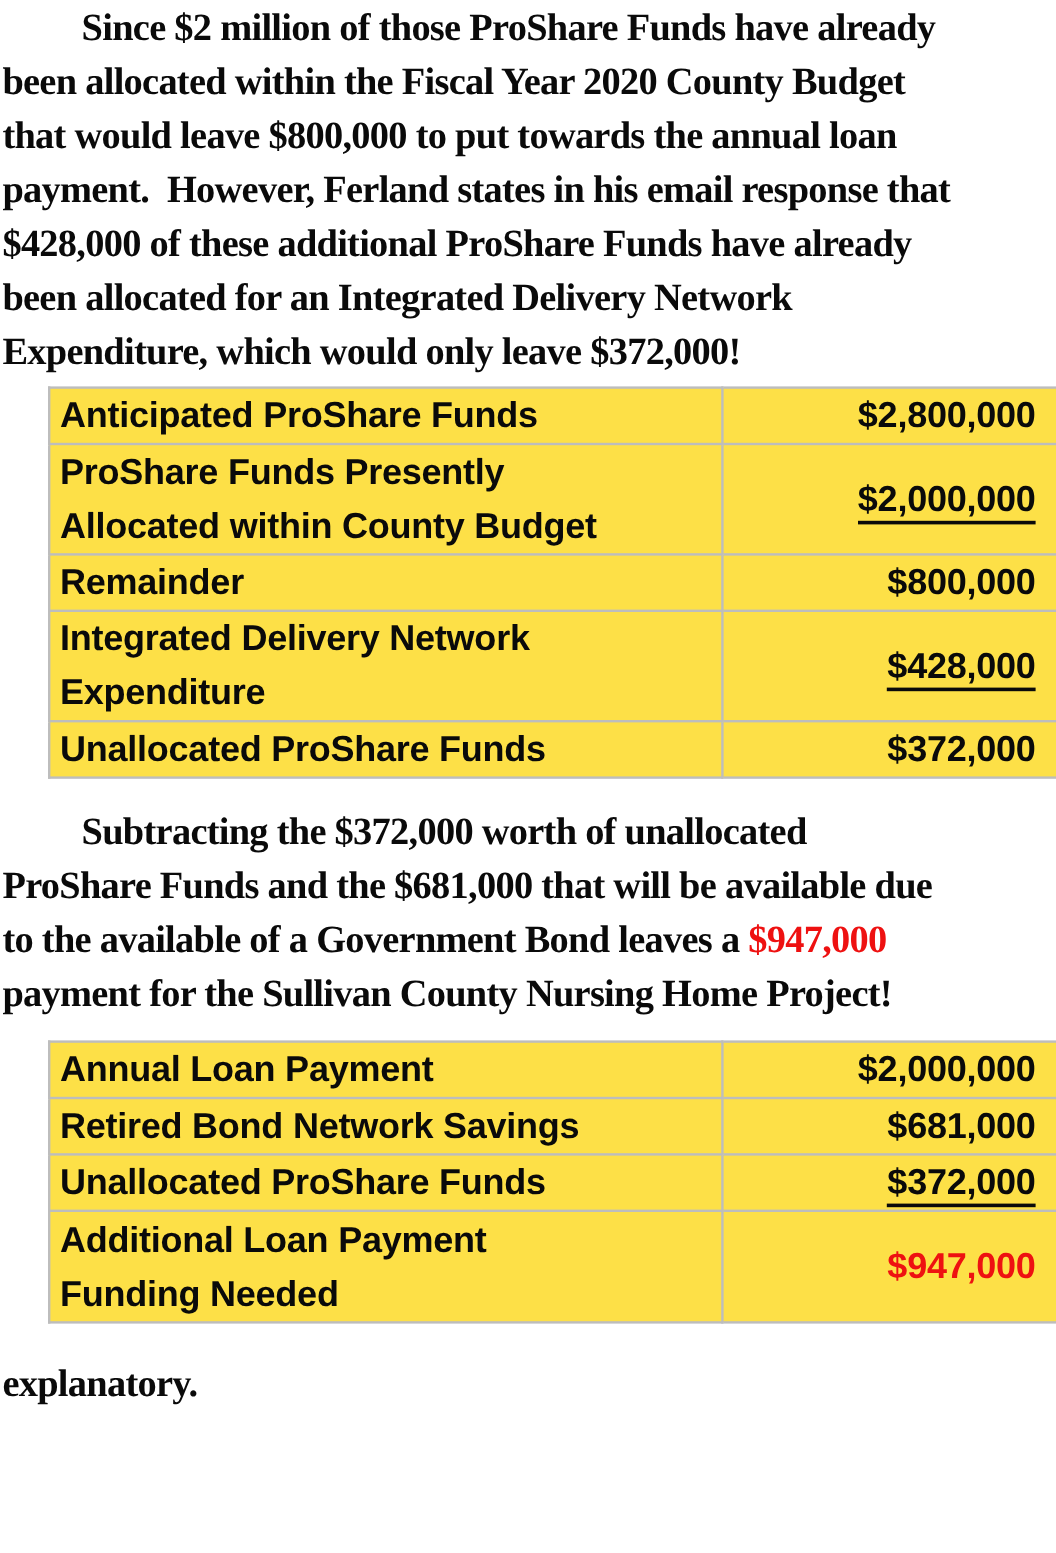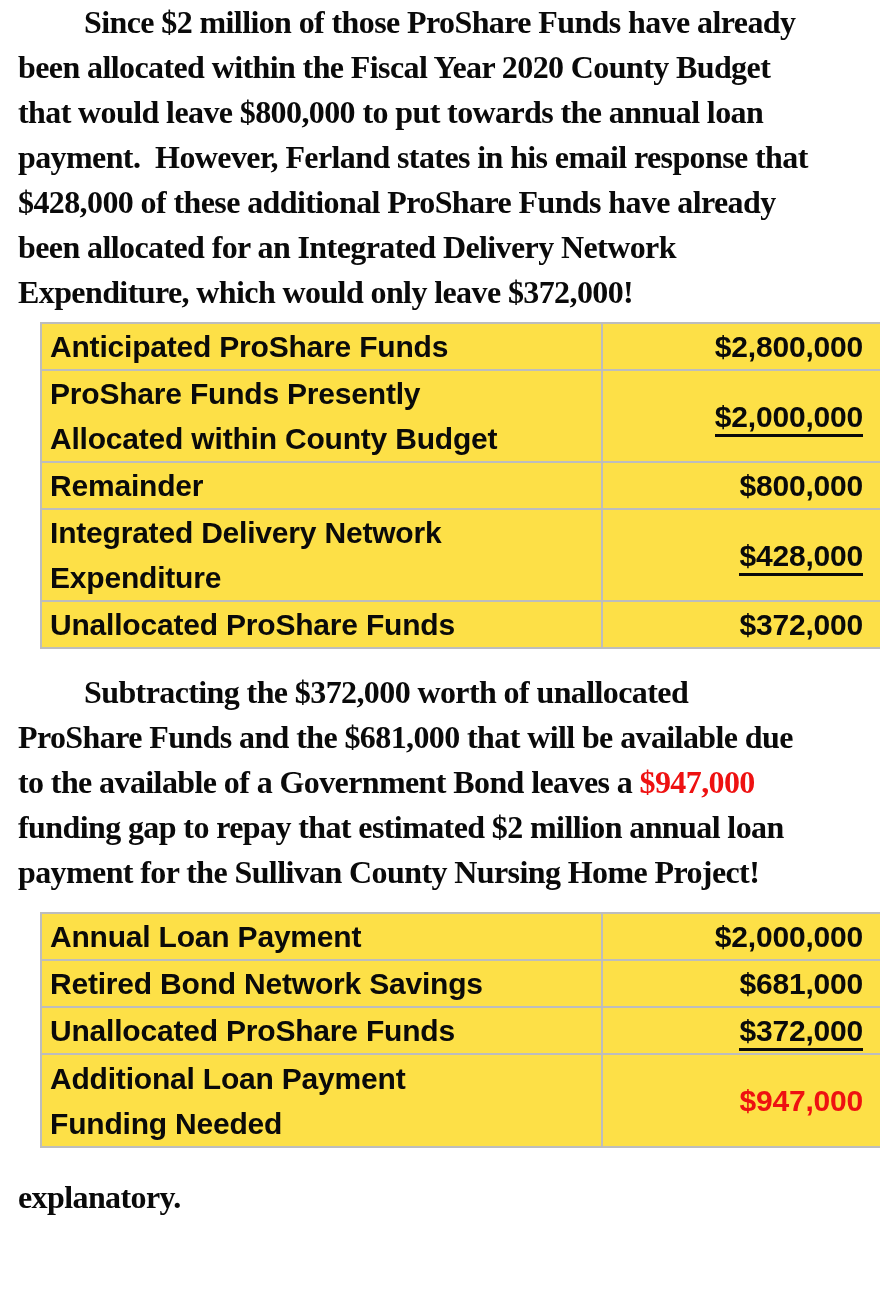--- a/index.html
+++ b/index.html
@@ -14,21 +14,21 @@
     background:var(--bg);
     overflow:hidden;
     color:var(--text);
     font-family:"Liberation Serif", serif;
   }
   .para{
     font-weight:bold;
     font-size:32px;
     line-height:45px;
     letter-spacing:-0.6px;
-    padding-left:18px;
+    padding-left:2px;
   }
   .para .line{white-space:nowrap;}
   .para .line.indent{padding-left:66px;}
   .red{color:var(--red);}
   table{
     border-collapse:collapse;
     table-layout:fixed;
     width:803px;
     margin-left:40px;
   }
@@ -97,21 +97,20 @@
         </td>
     <td class="value-cell"><span class="val">$372,000</span></td>
   </tr>
 </tbody>
   </table>
 
 <div class="para para2">
   <div class="line indent">Subtracting the $372,000 worth of unallocated</div>
   <div class="line">ProShare Funds and the $681,000 that will be available due</div>
   <div class="line"><span>to the available of a Government Bond leaves a </span><span class="red">$947,000</span></div>
-  <div class="line">funding gap to repay that estimated $2 million annual loan</div>
   <div class="line">payment for the Sullivan County Nursing Home Project!</div>
 </div>
 
 <table class="t2">
   <tbody>
       <tr style="height:44px;">
     <td class="label-cell">
           <div>Annual Loan Payment</div>
         </td>
     <td class="value-cell"><span class="val">$2,000,000</span></td>

